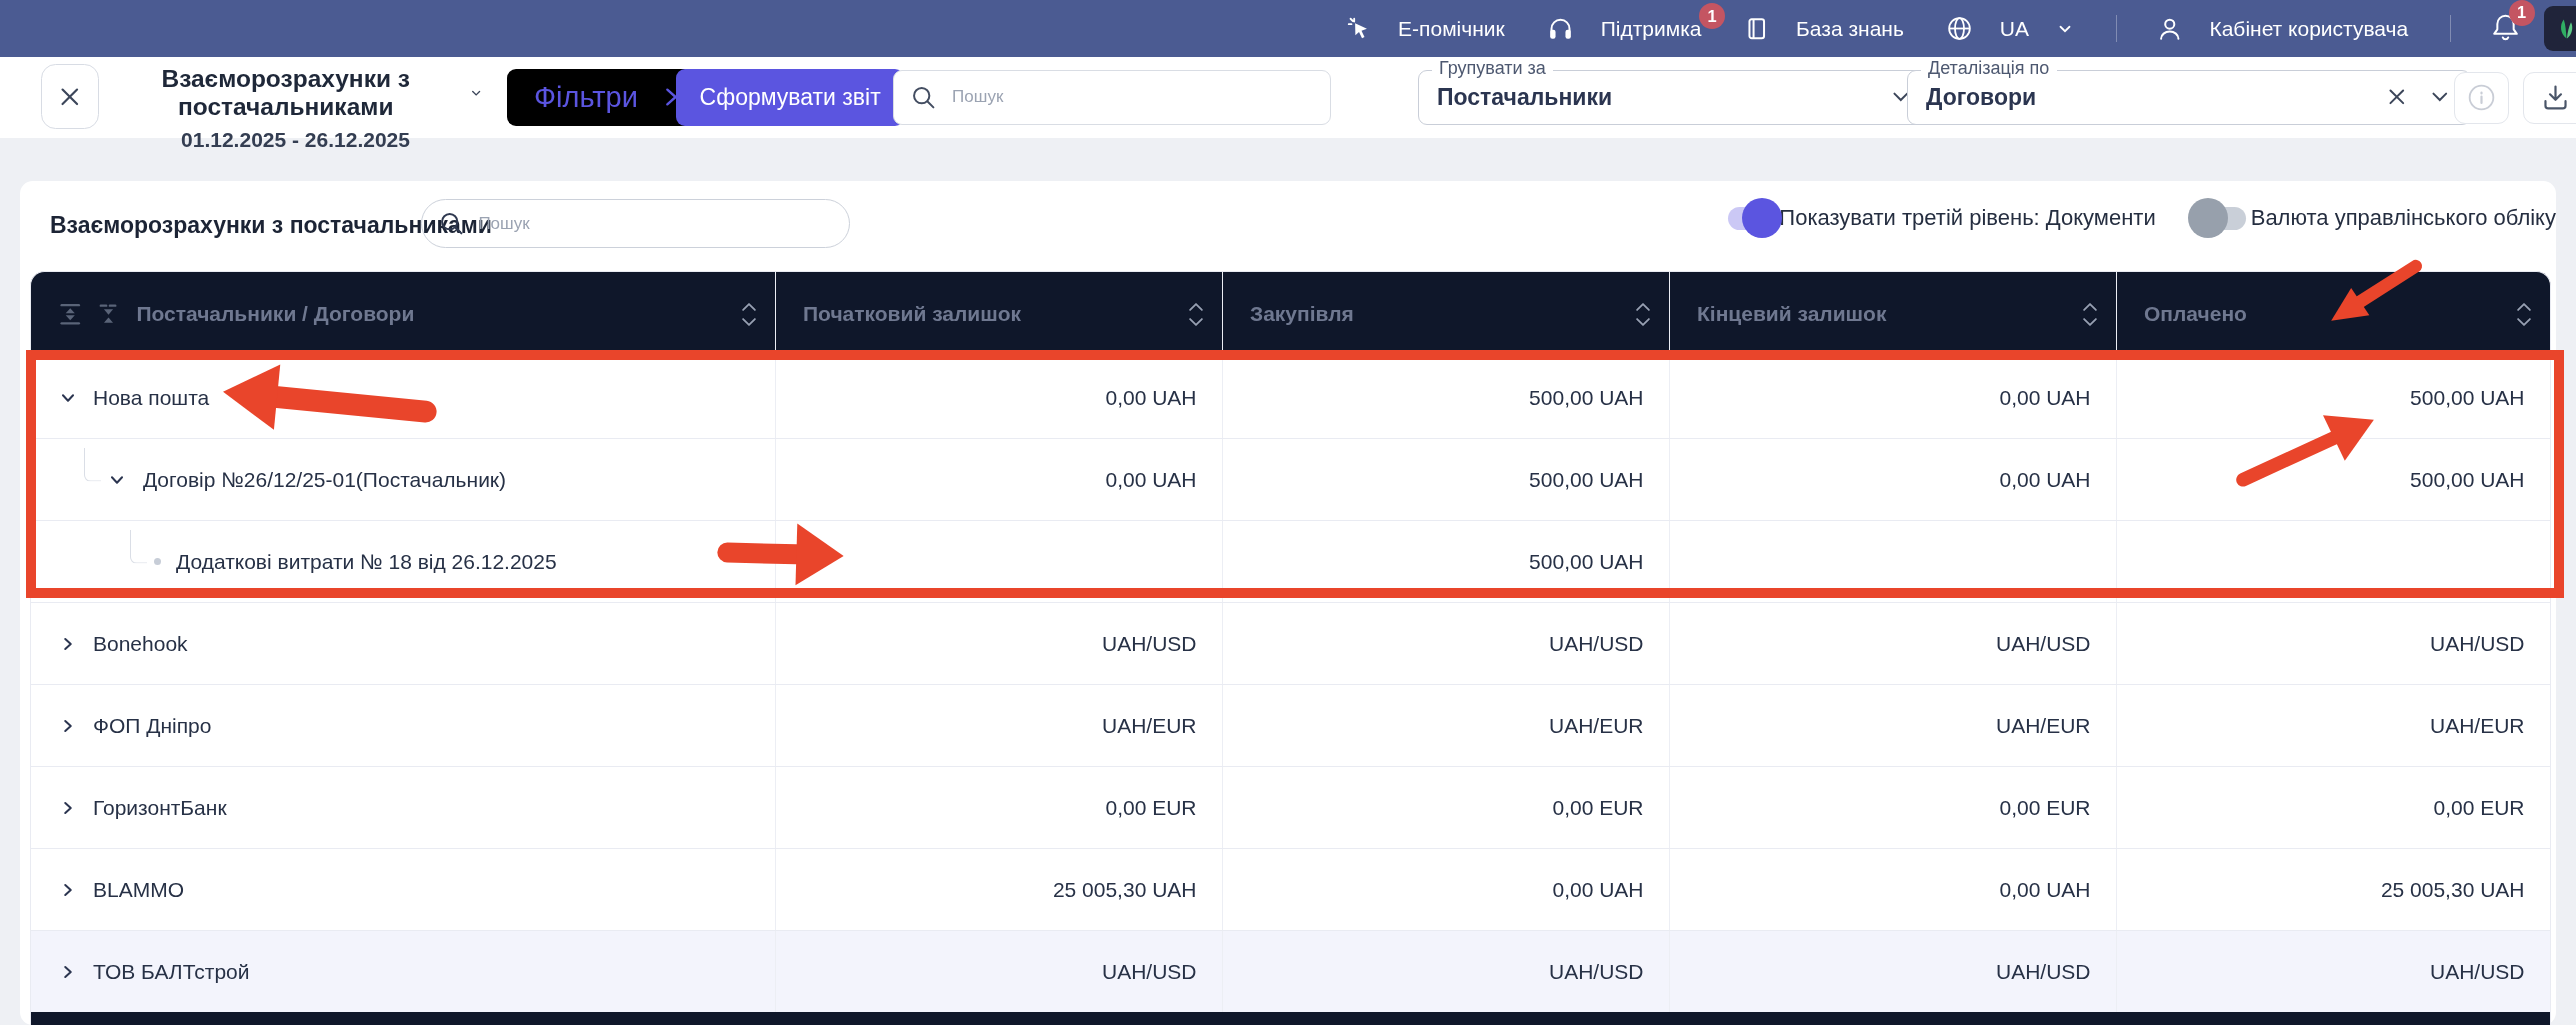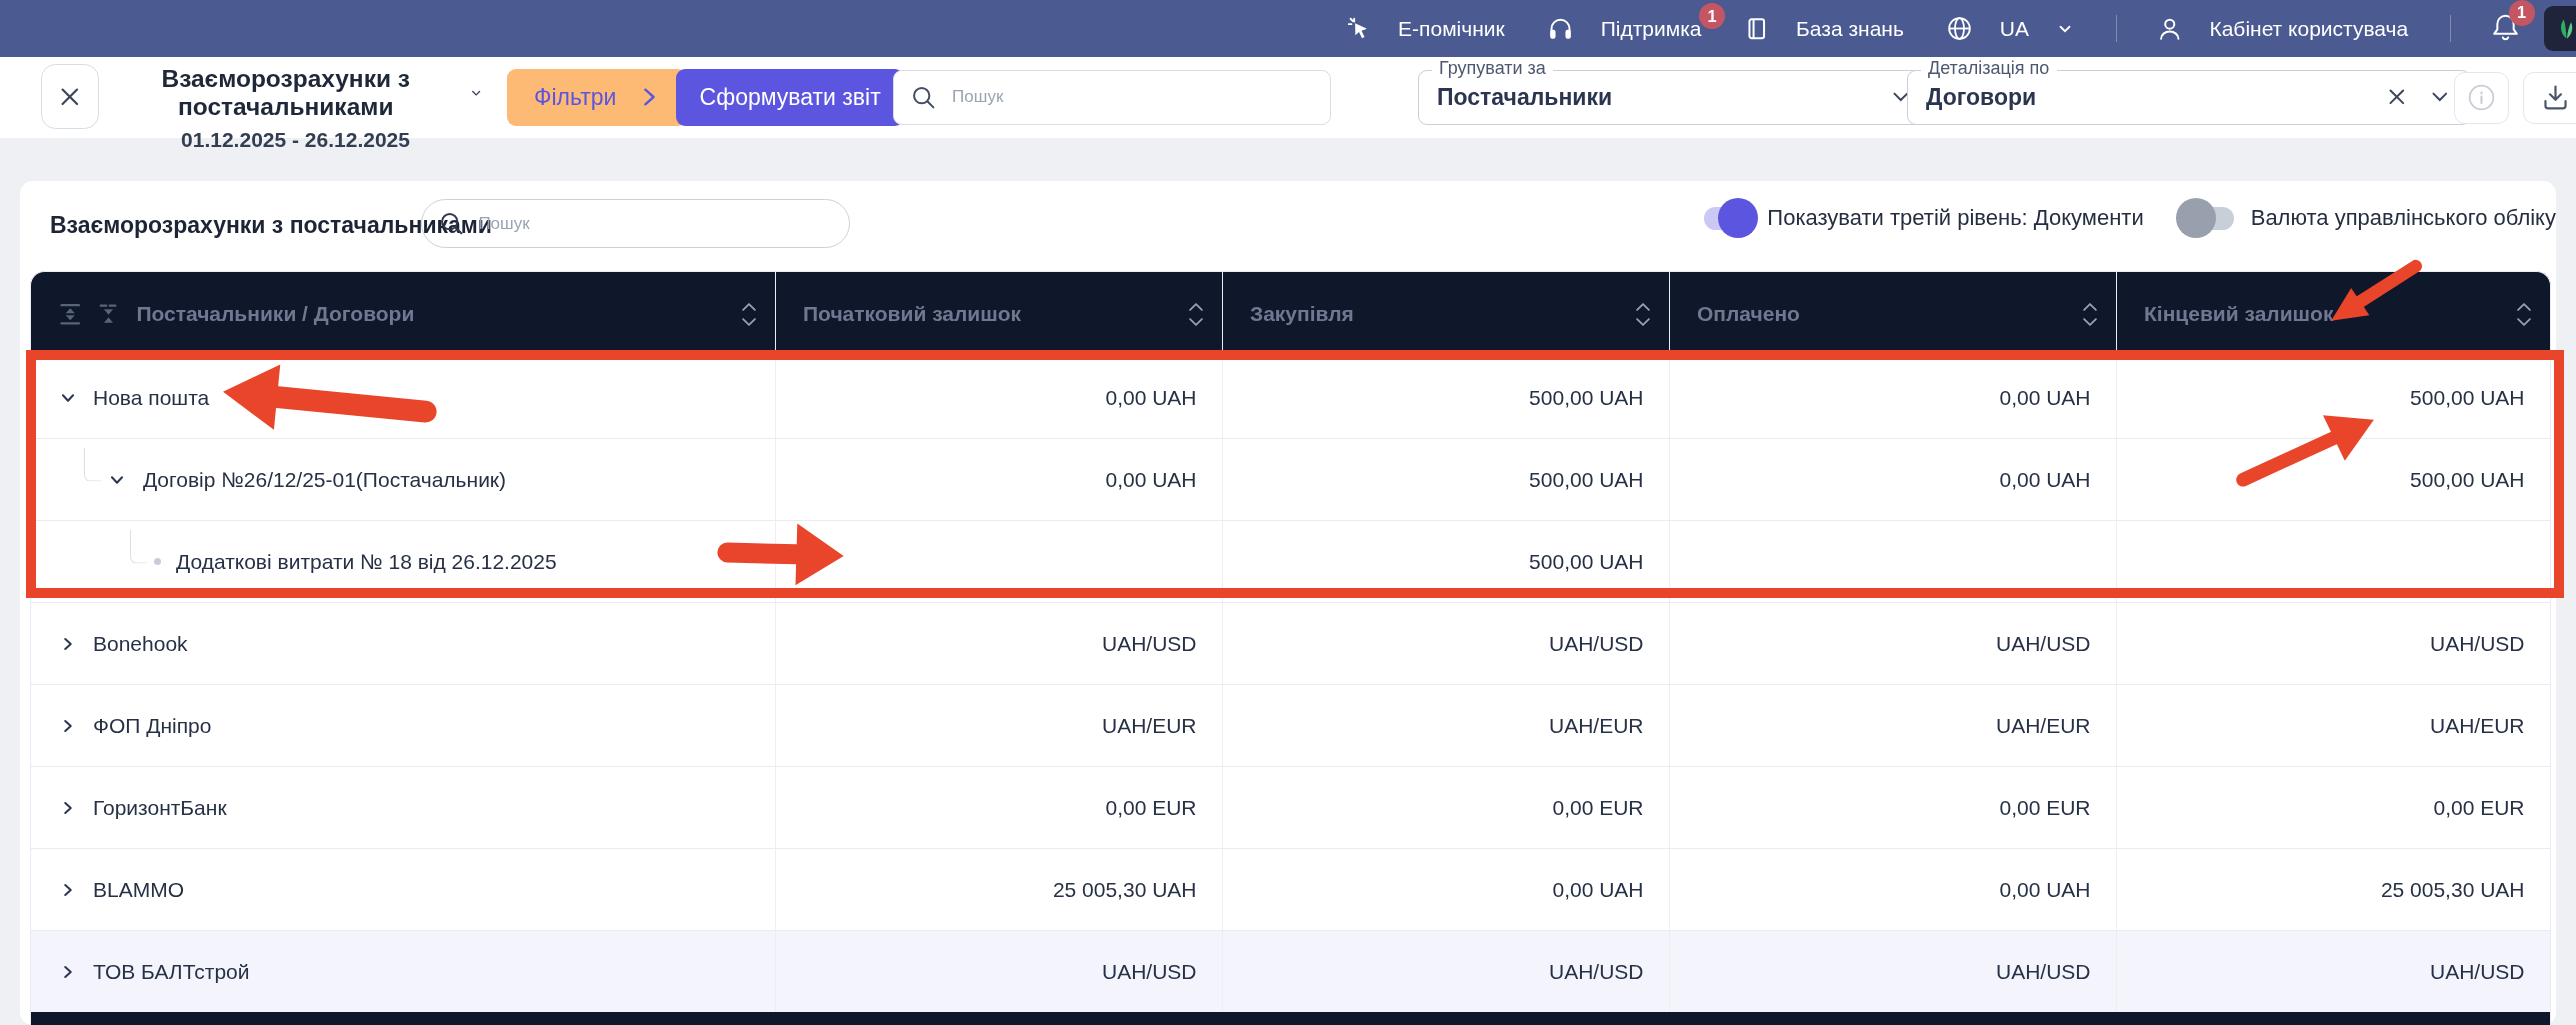--- a/index.html
+++ b/index.html
@@ -24,21 +24,21 @@
     justify-content:center;margin-right:-12.7px;cursor:pointer;}
   
   .toolbar{position:absolute;left:0;top:57px;width:2576px;height:81px;background:#fff;z-index:4;}
   .close-btn{position:absolute;left:41px;top:7.3px;width:58px;height:65px;border:1.4px solid #d8dce4;
     border-radius:14.5px;background:#fff;display:flex;align-items:center;justify-content:center;
     font-size:27px;color:#3c465a;cursor:pointer;}
   .title-block{position:absolute;left:109px;top:8.2px;width:373px;text-align:center;}
   .title-row{font-size:24.5px;font-weight:700;color:#1f2839;display:flex;align-items:center;justify-content:center;gap:7.3px;}
   .date{margin-top:7.3px;font-size:21px;font-weight:600;color:#343e52;}
   .filters-btn{position:absolute;left:507px;top:11.8px;height:57px;padding:0 27px;border:none;border-radius:9px;
-    background:#fdba74;color:#5b55e0;font-size:23px;font-weight:500;display:flex;align-items:center;gap:22px;cursor:pointer;
+    background:#000000;color:#5b55e0;font-size:29px;font-weight:500;display:flex;align-items:center;gap:22px;cursor:pointer;
     font-family:"Liberation Sans",sans-serif;}
   .generate-btn{position:absolute;left:676px;top:11.8px;height:57px;padding:0 23.6px;border:none;border-radius:9px;
     background:#5b55e0;color:#fff;font-size:23px;font-weight:500;display:flex;align-items:center;cursor:pointer;
     font-family:"Liberation Sans",sans-serif;}
   .tb-search{position:absolute;left:893px;top:12.7px;width:438px;height:55px;border:1.4px solid #d9dde4;border-radius:9px;
     background:#fff;display:flex;align-items:center;padding-left:16.4px;gap:12.7px;box-sizing:border-box;}
   .tb-search input,.card-search input{border:none;outline:none;font-size:17px;color:#2b3550;flex:1;min-width:0;
     font-family:"Liberation Sans",sans-serif;background:transparent;}
   .tb-search input::placeholder,.card-search input::placeholder{color:#9ba3b2;}
   .select{position:absolute;top:12.7px;height:55px;border:1.4px solid #c9ced8;border-radius:9px;background:#fff;
@@ -52,21 +52,21 @@
   .card{position:absolute;left:20px;top:181px;width:2536px;height:844px;background:#fff;border-radius:12.7px;z-index:1;}
   .card-heading{position:absolute;left:30px;top:31px;font-size:23px;font-weight:700;color:#1c2435;}
   .card-search{position:absolute;left:401px;top:18px;width:429px;height:49px;border:1.4px solid #ccd1da;
     border-radius:24.5px;display:flex;align-items:center;padding-left:16.4px;gap:11px;box-sizing:border-box;}
   .toggles{position:absolute;right:0px;top:23.6px;display:flex;align-items:center;}
   .switch{width:53px;height:27px;position:relative;flex:0 0 auto;cursor:pointer;}
   .switch .track{position:absolute;left:5.5px;top:2.7px;width:47px;height:23px;border-radius:11.8px;background:#c9cfd8;}
   .switch .knob{position:absolute;top:-6.4px;left:-5.5px;width:40px;height:40px;border-radius:50%;background:#97a0ac;}
   .switch.on .track{background:#cbc8f5;}
   .switch.on .knob{left:20px;background:#5b55e0;}
-  .toggle-label{font-size:22px;font-weight:500;color:#252e40;margin-left:16px;white-space:nowrap;}
+  .toggle-label{font-size:22px;font-weight:500;color:#252e40;margin-left:4px;white-space:nowrap;}
   .toggle-gap{width:38px;flex:0 0 auto;}
   
   .table{position:absolute;left:10px;top:90px;width:2521px;height:754px;border:1.4px solid #e9ebf2;border-bottom:none;
     border-radius:14.5px 14.5px 0 0;overflow:hidden;box-sizing:border-box;background:#0f172a;}
   .thead{height:84px;display:grid;grid-template-columns:745px 447px 447px 447px auto;}
   .th{display:flex;align-items:center;justify-content:space-between;border-right:1.4px solid #eceef4;
     padding:0 16.4px 0 27px;color:#6f7890;font-size:21px;font-weight:600;box-sizing:border-box;}
   .th:last-child{border-right:none;}
   .th-first-icons{display:flex;align-items:center;gap:14.5px;margin-right:16.4px;}
   .th-label{flex:1;}
@@ -271,28 +271,28 @@
         </svg>
       </div>
       <div class="th">
         <span>Закупівля</span>
         <svg class="sort" width="20" height="29" viewBox="0 0 22 32">
           <path d="M4.5 11 L11 4.5 L17.5 11" stroke="#97a0b2" stroke-width="2" fill="none" stroke-linecap="round" stroke-linejoin="round"></path>
           <path d="M4.5 21 L11 27.5 L17.5 21" stroke="#97a0b2" stroke-width="2" fill="none" stroke-linecap="round" stroke-linejoin="round"></path>
         </svg>
       </div>
       <div class="th">
-        <span>Оплачено</span>
+        <span>Кінцевий залишок</span>
         <svg class="sort" width="20" height="29" viewBox="0 0 22 32">
           <path d="M4.5 11 L11 4.5 L17.5 11" stroke="#97a0b2" stroke-width="2" fill="none" stroke-linecap="round" stroke-linejoin="round"></path>
           <path d="M4.5 21 L11 27.5 L17.5 21" stroke="#97a0b2" stroke-width="2" fill="none" stroke-linecap="round" stroke-linejoin="round"></path>
         </svg>
       </div>
       <div class="th">
-        <span>Кінцевий залишок</span>
+        <span>Оплачено</span>
         <svg class="sort" width="20" height="29" viewBox="0 0 22 32">
           <path d="M4.5 11 L11 4.5 L17.5 11" stroke="#97a0b2" stroke-width="2" fill="none" stroke-linecap="round" stroke-linejoin="round"></path>
           <path d="M4.5 21 L11 27.5 L17.5 21" stroke="#97a0b2" stroke-width="2" fill="none" stroke-linecap="round" stroke-linejoin="round"></path>
         </svg>
       </div>
     </div>
 
     <div class="row">
       <div class="cell-name">
         <svg class="chev" width="22" height="22" viewBox="0 0 24 24">

